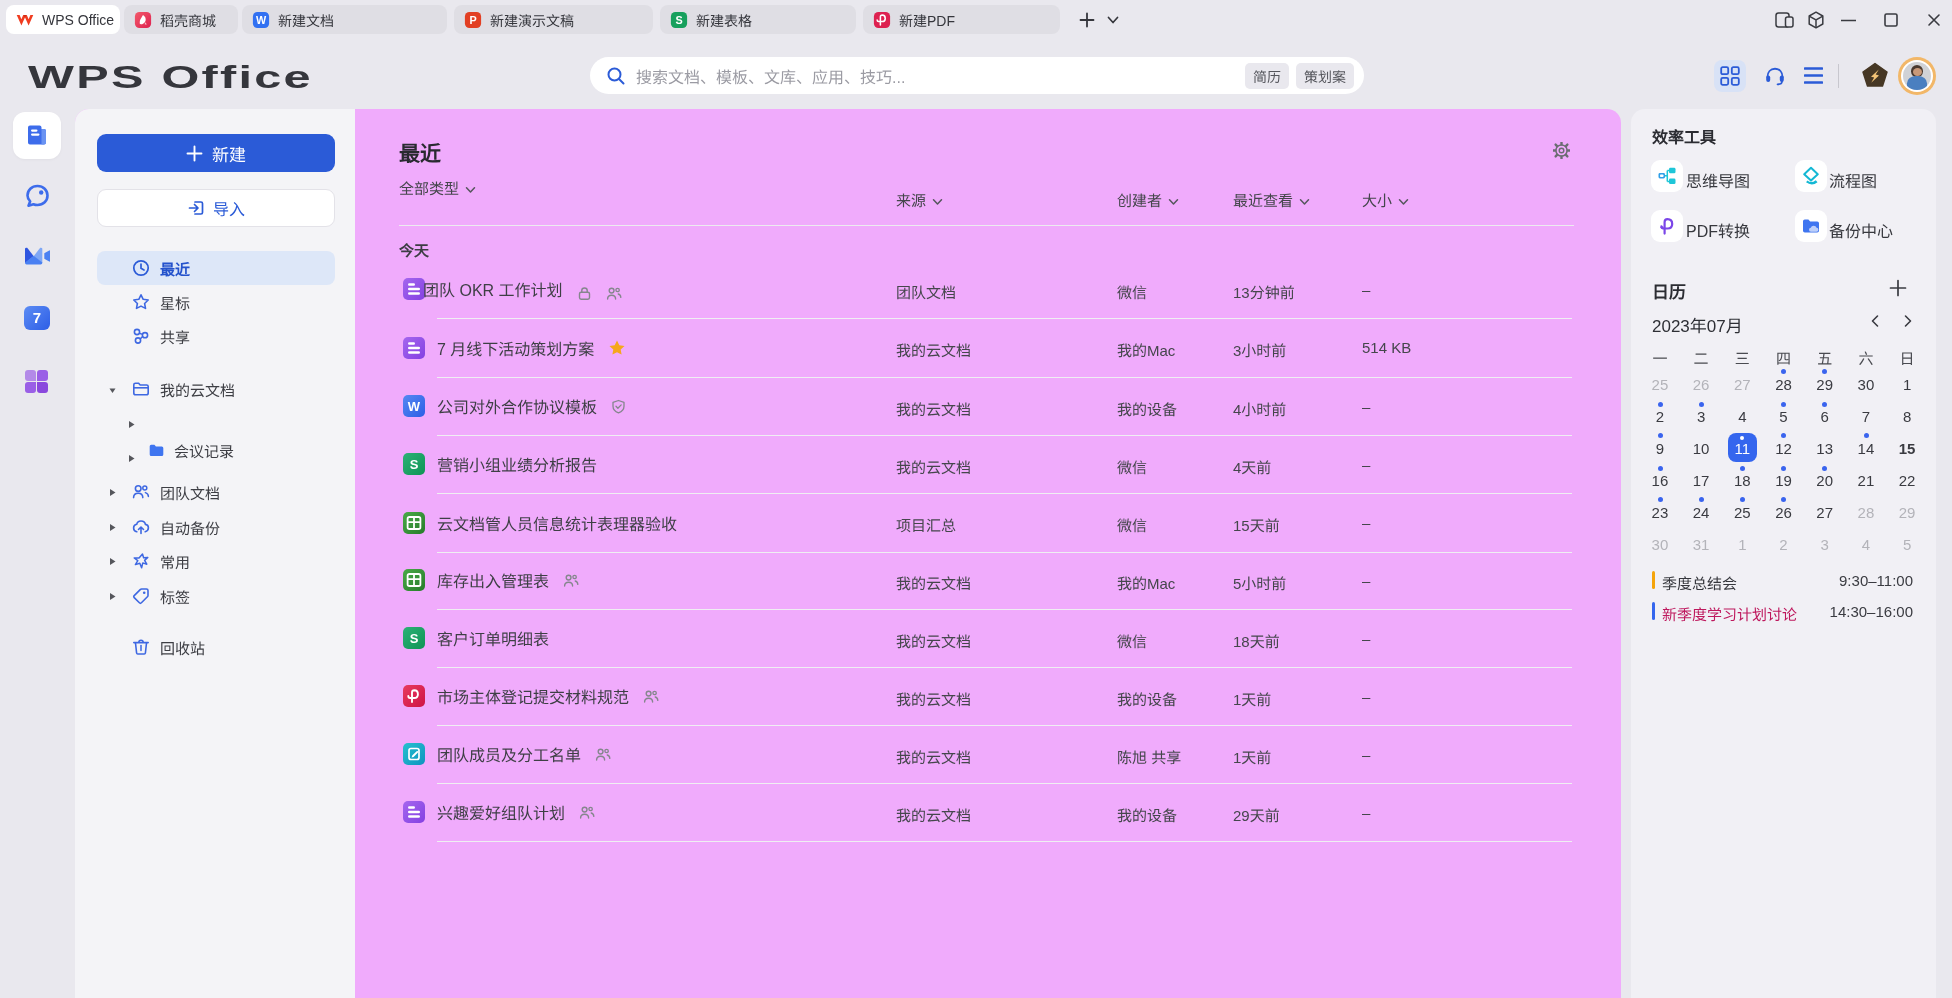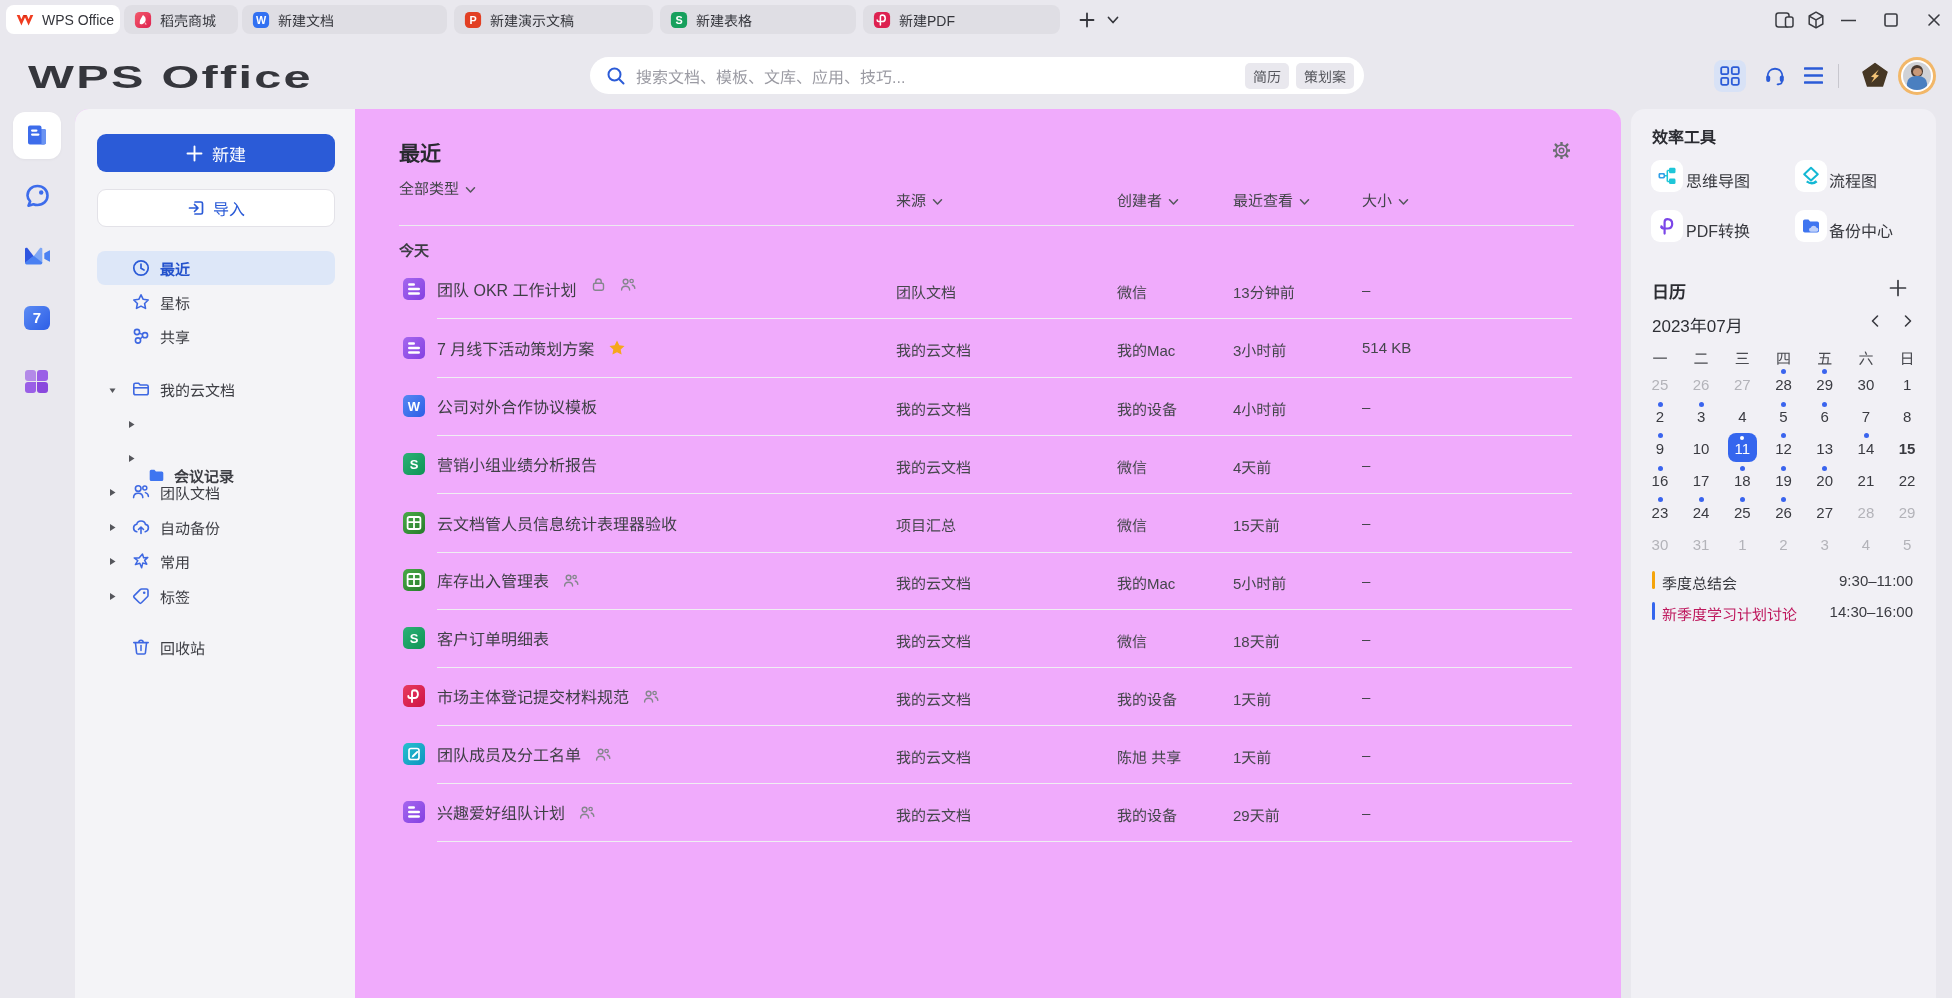--- a/index.html
+++ b/index.html
@@ -246,21 +246,21 @@
           <path d="M1.8 4.8 Q1.8 3.2 3.4 3.2 L6.6 3.2 L8.2 5 L14.6 5 Q16.2 5 16.2 6.6 L16.2 13 Q16.2 14.8 14.4 14.8 L3.6 14.8 Q1.8 14.8 1.8 13 Z" stroke="#3e68e2" stroke-width="1.6" fill="none"></path>
           <path d="M1.8 7.8 H16.2" stroke="#3e68e2" stroke-width="1.6"></path>
         </svg>我的云文档
     </div>
     <svg class="arr" style="left:52px;top:311px;" viewBox="0 0 9 9">
         <path d="M2 1 L7.5 4.5 L2 8 Z" fill="#55565c"></path>
       </svg>
     <svg class="arr" style="left:52px;top:345px;" viewBox="0 0 9 9">
         <path d="M2 1 L7.5 4.5 L2 8 Z" fill="#55565c"></path>
       </svg>
-    <div class="mitem" style="top:349px;padding-left:51px;font-weight:bold;">
+    <div class="mitem" style="top:324px;padding-left:51px;">
       <svg style="width:17px;height:17px;margin-right:9px;" viewBox="0 0 18 18">
           <path d="M1.8 4.6 Q1.8 3 3.4 3 L6.8 3 L8.4 4.8 L14.6 4.8 Q16.2 4.8 16.2 6.4 L16.2 13.2 Q16.2 14.8 14.6 14.8 L3.4 14.8 Q1.8 14.8 1.8 13.2 Z" fill="#3f75f0"></path>
         </svg>会议记录
     </div>
     <svg class="arr" style="left:33px;top:379px;" viewBox="0 0 9 9">
         <path d="M2 1 L7.5 4.5 L2 8 Z" fill="#55565c"></path>
       </svg>
     <div class="mitem" style="top:366px;">
       <svg class="micon" viewBox="0 0 18 18">
           <circle cx="6.2" cy="5.6" r="2.8" stroke="#3e68e2" stroke-width="1.6" fill="none"></circle>
@@ -333,21 +333,21 @@
           <path d="M1.5 1.8 L5.5 6 L9.5 1.8" stroke="#55565c" stroke-width="1.5" fill="none" stroke-linecap="round" stroke-linejoin="round"></path>
         </svg></div>
 <div class="abs" style="left:44px;top:116px;width:1175px;height:1px;background:#ececef;"></div>
 <div class="abs" style="left:44px;top:130px;font-size:15px;font-weight:bold;color:#3c3d43;">今天</div>
 <div class="abs" style="left:48px;top:169px;width:22px;height:22px;"><svg width="22" height="22" viewBox="0 0 22 22">
           <rect width="22" height="22" rx="5" fill="url(#gpurp)"></rect>
           <rect x="5" y="5.2" width="7" height="2.6" rx="1.3" fill="#fff"></rect>
           <rect x="5" y="9.7" width="12" height="2.6" rx="1.3" fill="#fff"></rect>
           <rect x="5" y="14.2" width="12" height="2.6" rx="1.3" fill="#fff"></rect>
         </svg></div>
-<div class="abs" style="left:82px;top:168px;height:24px;display:flex;align-items:flex-start;">
+<div class="abs" style="left:68px;top:168px;height:24px;display:flex;align-items:flex-end;">
         <span class="fname">团队 OKR 工作计划</span>
         <svg class="badge" width="15" height="15" viewBox="0 0 15 15">
           <rect x="2.5" y="6.2" width="10" height="7" rx="1.6" stroke="#85868d" stroke-width="1.4" fill="none"></rect>
           <path d="M4.8 6 V4.6 Q4.8 2 7.5 2 Q10.2 2 10.2 4.6 V6" stroke="#85868d" stroke-width="1.4" fill="none"></path>
         </svg>
         <svg class="badge" width="16" height="15" viewBox="0 0 16 15">
           <circle cx="5.6" cy="4.6" r="2.4" stroke="#85868d" stroke-width="1.4" fill="none"></circle>
           <path d="M1.6 13 Q1.6 9.2 5.6 9.2 Q9.6 9.2 9.6 13" stroke="#85868d" stroke-width="1.4" fill="none" stroke-linecap="round"></path>
           <circle cx="11.6" cy="4" r="1.7" stroke="#85868d" stroke-width="1.3" fill="none"></circle>
           <path d="M12.2 8 Q14.8 8.7 14.8 11.4" stroke="#85868d" stroke-width="1.3" fill="none" stroke-linecap="round"></path>
@@ -372,21 +372,21 @@
       </div>
 <div class="abs coltxt" style="left:541px;top:230.0px;">我的云文档</div>
 <div class="abs coltxt" style="left:762px;top:230.0px;">我的Mac</div>
 <div class="abs coltxt" style="left:878px;top:230.0px;">3小时前</div>
 <div class="abs coltxt" style="left:1007px;top:230.0px;">514 KB</div>
 <div class="rowline" style="left:82px;top:267.5px;width:1135px;"></div>
 <div class="abs" style="left:48px;top:286px;width:22px;height:22px;"><svg width="22" height="22" viewBox="0 0 22 22">
           <rect width="22" height="22" rx="5" fill="url(#gblue)"></rect>
           <text x="11" y="15.8" font-size="13" font-weight="bold" fill="#fff" text-anchor="middle" font-family="Liberation Sans">W</text>
         </svg></div>
-<div class="abs" style="left:82px;top:285px;height:24px;display:flex;align-items:flex-end;flex-direction:column;">
+<div class="abs" style="left:82px;top:285px;height:24px;display:flex;align-items:center;">
         <span class="fname">公司对外合作协议模板</span>
         <svg class="badge" width="15" height="15" viewBox="0 0 15 15">
           <path d="M7.5 1.5 L13 3.3 V7.2 Q13 11.7 7.5 13.8 Q2 11.7 2 7.2 V3.3 Z" stroke="#85868d" stroke-width="1.3" fill="none" stroke-linejoin="round"></path>
           <path d="M5 7.3 L6.9 9.2 L10.2 5.9" stroke="#85868d" stroke-width="1.3" fill="none" stroke-linecap="round" stroke-linejoin="round"></path>
         </svg>
       </div>
 <div class="abs coltxt" style="left:541px;top:288.5px;">我的云文档</div>
 <div class="abs coltxt" style="left:762px;top:288.5px;">我的设备</div>
 <div class="abs coltxt" style="left:878px;top:288.5px;">4小时前</div>
 <div class="abs coltxt" style="left:1007px;top:288.5px;">–</div>

